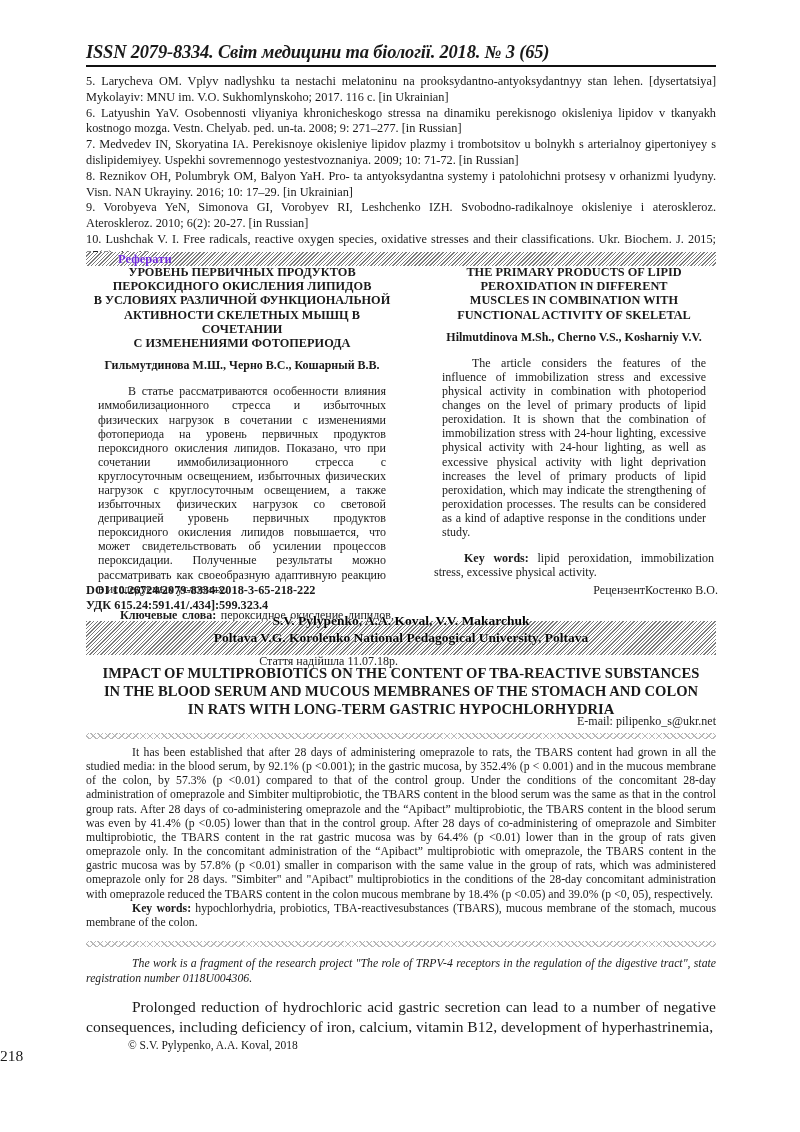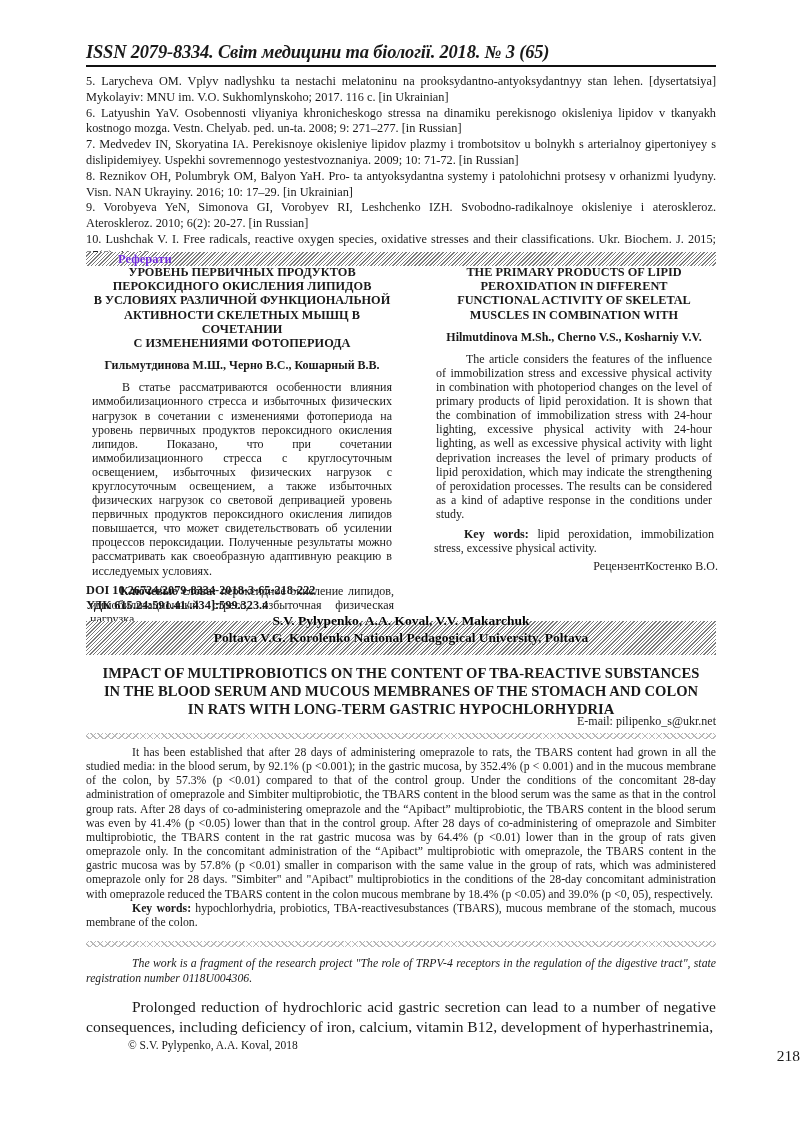--- a/index.html
+++ b/index.html
@@ -12,21 +12,21 @@
     .refs { position:absolute; left:86px; top:74px; width:630px; font-size:12.3px; line-height:15.8px; text-align:justify; }
     .refs p { margin:0; }
     .hatch { background-image: repeating-linear-gradient(135deg, #7a7a7a 0px, #7a7a7a 1px, #ffffff 1px, #ffffff 2.6px); }
     .ref-banner { position:absolute; left:86px; top:252px; width:630px; height:14px; }
     .ref-banner-label { position:absolute; left:118px; top:252px; font-weight:bold; font-size:12.5px; line-height:14px; color:#6d28d9; text-shadow:0 0 2px #fff, 0 0 2px #fff; }
     .col { position:absolute; top:265px; font-size:12px; line-height:14.1px; }
     .col-left { left:86px; width:312px; }
     .col-right { left:430px; width:288px; }
     .col h3 { margin:0; text-align:center; font-weight:bold; font-size:12.3px; line-height:14.2px; }
     .col .authors { text-align:center; font-weight:bold; margin:8px; font-size:12px; }
-    .col .abs { margin:6px; text-align:justify; text-indent:30px; }
+    .col .abs { margin:12px; text-align:justify; text-indent:30px; }
     .col .kw { margin:4px; text-align:justify; text-indent:30px; }
     .col .kw b { font-weight:bold; }
     .col .date { margin:0; text-align:right; }
     .doi { position:absolute; left:86px; top:583px; font-weight:bold; font-size:12.3px; line-height:14.5px; }
     .doi p { margin:0; }
     .auth-banner { position:absolute; left:86px; top:621px; width:630px; height:34px; }
     .auth-banner-text { position:absolute; left:86px; top:612px; width:630px; text-align:center; font-weight:bold;
       font-size:13.5px; line-height:17px; color:#000000; text-shadow:0 0 2px #fff, 0 0 2px #fff; }
     .auth-banner-text p { margin:0; }
     .title { position:absolute; left:86px; top:664px; width:630px; text-align:center; font-weight:bold; font-size:14.6px; line-height:18px; }
@@ -38,21 +38,21 @@
     .wave-top { top:733px; }
     .wave-bottom { top:941px; }
     .abstract { position:absolute; left:86px; top:746px; width:630px; font-size:11.75px; line-height:14.15px; text-align:justify; }
     .abstract p { margin:0; }
     .abstract .ind { text-indent:46px; }
     .funding { position:absolute; left:86px; top:957px; width:630px; font-style:italic; font-size:11.75px; line-height:14.5px; text-align:justify; }
     .funding p { margin:0; text-indent:46px; }
     .body-text { position:absolute; left:86px; top:997px; width:630px; font-size:15.5px; line-height:19.5px; text-align:justify; }
     .body-text p { margin:0; text-indent:46px; }
     .copyright { position:absolute; left:128px; top:1038px; font-size:11.5px; line-height:14px; }
-    .pagenum { position:absolute; left:0; top:1047px; width:800px; text-align:right; font-size:15.5px; line-height:18px; }
+    .pagenum { position:absolute; left:0; top:1047px; width:800px; text-align:left; font-size:15.5px; line-height:18px; }
   </style>
 </head>
 <body>
 
 <div class="running-header">ISSN 2079-8334. Світ медицини та біології. 2018. № 3 (65)</div>
 <div class="header-rule"></div>
 
 <div class="refs">
   <p>5. Larycheva OM. Vplyv nadlyshku ta nestachi melatoninu na prooksydantno-antyoksydantnyy stan lehen. [dysertatsiya] Mykolayiv: MNU im. V.O. Sukhomlynskoho; 2017. 116 c. [in Ukrainian]</p>
   <p>6. Latyushin YaV. Osobennosti vliyaniya khronicheskogo stressa na dinamiku perekisnogo okisleniya lipidov v tkanyakh kostnogo mozga. Vestn. Chelyab. ped. un-ta. 2008; 9: 271–277. [in Russian]</p>
@@ -76,22 +76,22 @@
   <p class="authors">Гильмутдинова М.Ш., Черно В.С., Кошарный В.В.</p>
   <p class="abs">В статье рассматриваются особенности влияния иммобилизационного стресса и избыточных физических нагрузок в сочетании с изменениями фотопериода на уровень первичных продуктов пероксидного окисления липидов. Показано, что при сочетании иммобилизационного стресса с круглосуточным освещением, избыточных физических нагрузок с круглосуточным освещением, а также избыточных физических нагрузок со световой депривацией уровень первичных продуктов пероксидного окисления липидов повышается, что может свидетельствовать об усилении процессов пероксидации. Полученные результаты можно рассматривать как своеобразную адаптивную реакцию в исследуемых условиях.</p>
   <p class="kw"><b>Ключевые слова:</b><span> пероксидное окисление липидов, иммобилизационный стресс, избыточная физическая нагрузка.</span></p>
   <p class="date">Стаття надійшла 11.07.18р.</p>
 </div>
 
 <div class="col col-right">
   <h3>
     <div>THE PRIMARY PRODUCTS OF LIPID</div>
     <div>PEROXIDATION IN DIFFERENT</div>
+    <div>MUSCLES IN COMBINATION WITH</div>
     <div>FUNCTIONAL ACTIVITY OF SKELETAL</div>
-    <div>MUSCLES IN COMBINATION WITH</div>
   </h3>
   <p class="authors">Hilmutdinova M.Sh., Cherno V.S., Kosharniy V.V.</p>
   <p class="abs">The article considers the features of the influence of immobilization stress and excessive physical activity in combination with photoperiod changes on the level of primary products of lipid peroxidation. It is shown that the combination of immobilization stress with 24-hour lighting, excessive physical activity with 24-hour lighting, as well as excessive physical activity with light deprivation increases the level of primary products of lipid peroxidation, which may indicate the strengthening of peroxidation processes. The results can be considered as a kind of adaptive response in the conditions under study.</p>
   <p class="kw"><b>Key words:</b><span> lipid peroxidation, immobilization stress, excessive physical activity.</span></p>
   <p class="date">РецензентКостенко В.О.</p>
 </div>
 
 <div class="doi">
   <p>DOI 10.26724/2079-8334-2018-3-65-218-222</p>
   <p>УДК 615.24:591.41/.434]:599.323.4</p>

